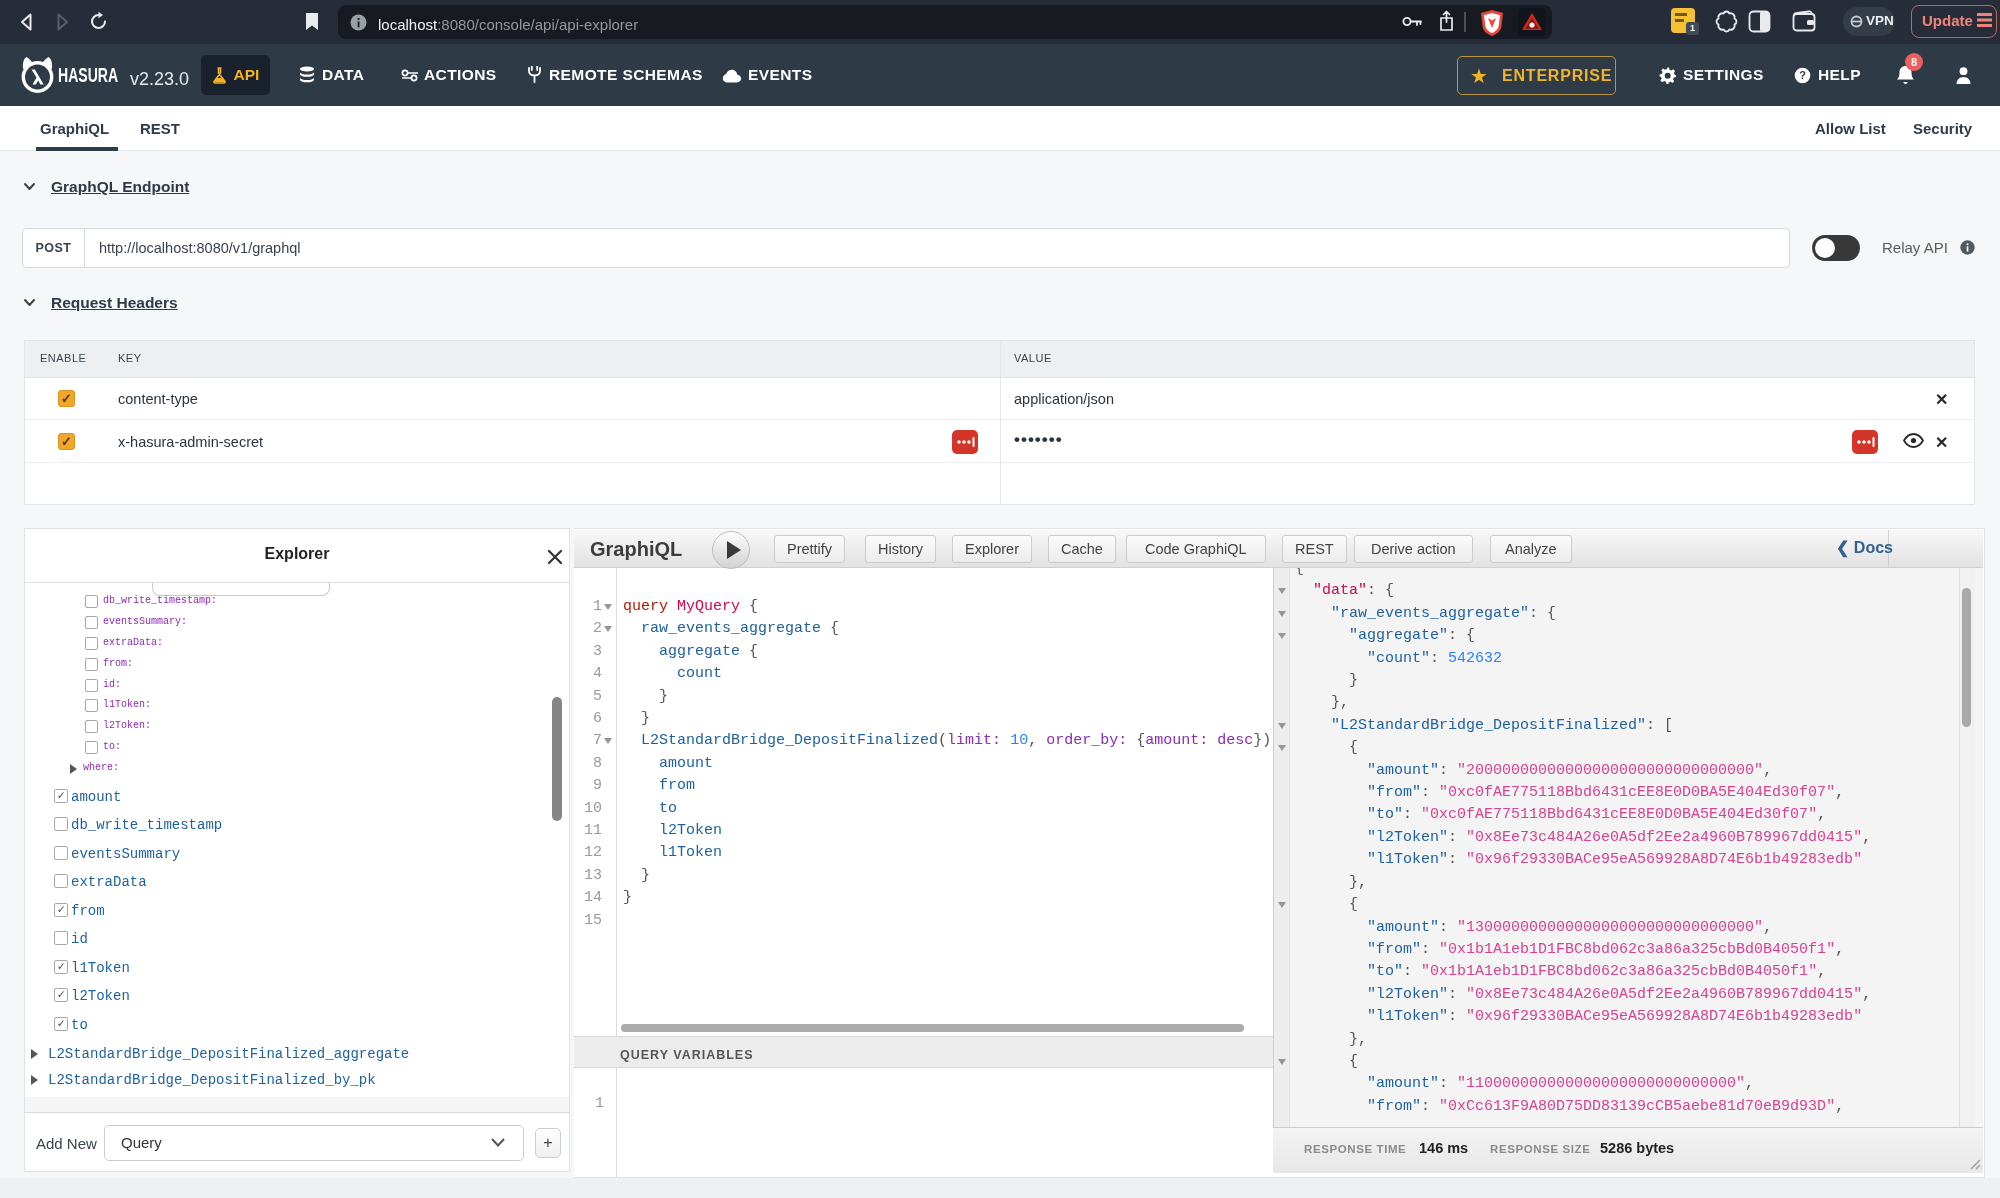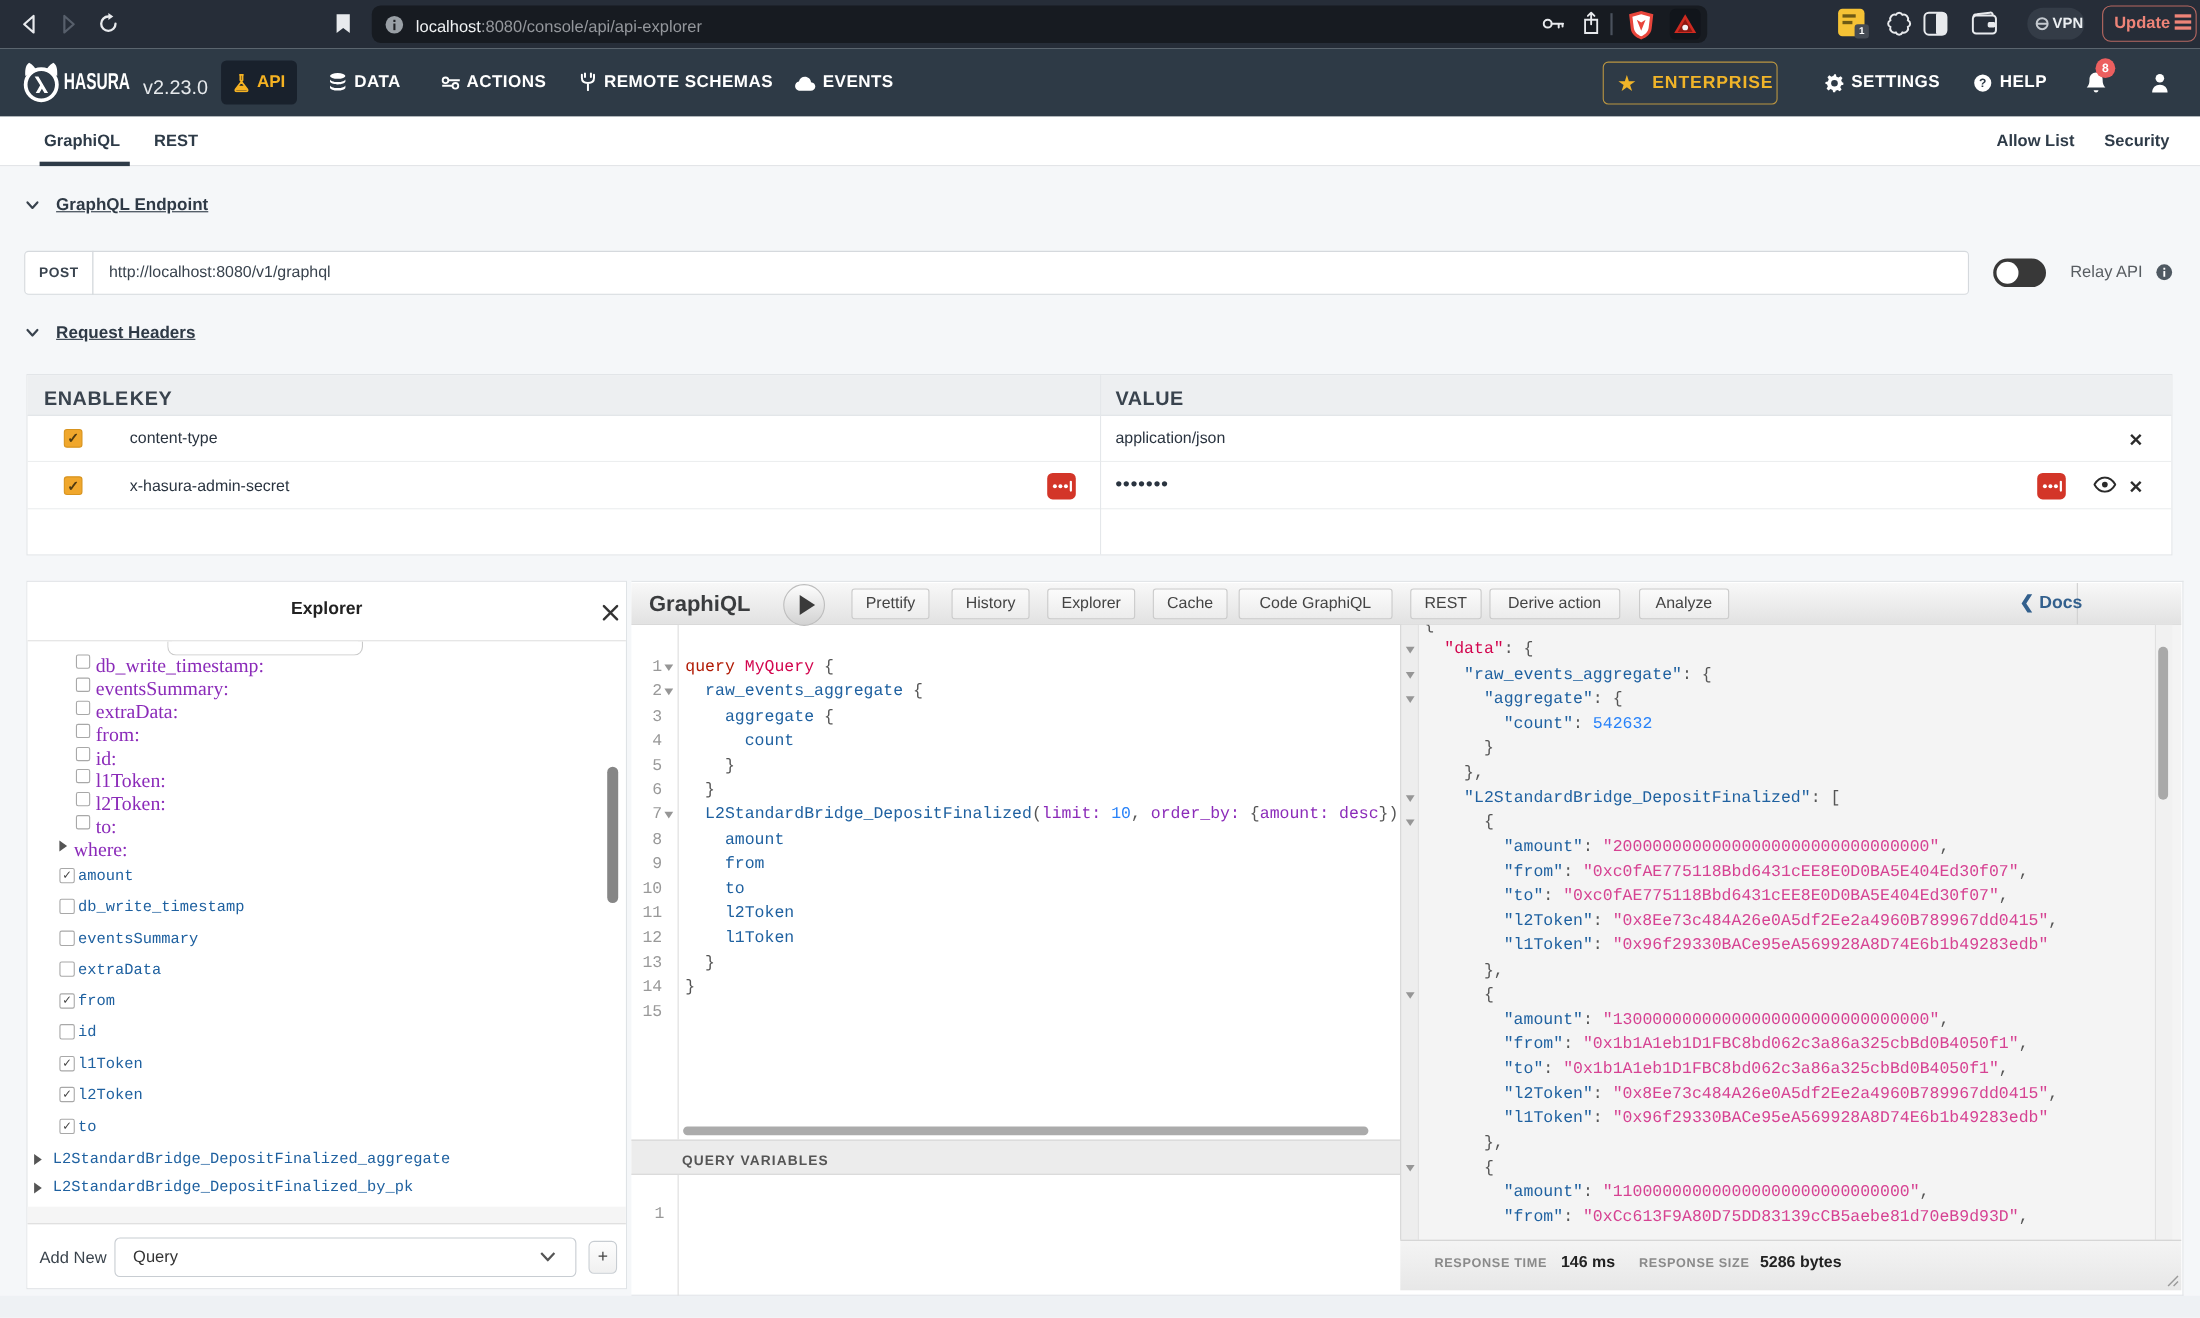--- a/index.html
+++ b/index.html
@@ -31,21 +31,21 @@
   #postbox { left:22px; top:228px; width:63px; height:40px; background:#fff; border:1px solid #d5d9dd; border-radius:4px 0 0 4px; display:flex; align-items:center; justify-content:center; font-size:12.5px; font-weight:bold; color:#39434e; letter-spacing:0.5px; }
   #urlinput { left:84px; top:228px; width:1706px; height:40px; background:#fff; border:1px solid #d5d9dd; border-radius:0 4px 4px 0; display:flex; align-items:center; padding-left:14px; font-size:14.5px; color:#39434e; }
   #toggle { left:1812px; top:235px; width:48px; height:26px; background:#383838; border-radius:13px; }
   #toggle .knob { position:absolute; left:3px; top:3px; width:20px; height:20px; background:#fff; border-radius:50%; }
 
   
   #htable { left:24px; top:340px; width:1951px; height:165px; background:#fff; border:1px solid #e2e5e8; }
   .trow { position:absolute; left:0; width:1949px; }
   .cellk { position:absolute; left:93px; font-size:14.5px; color:#2a3440; }
   .cellv { position:absolute; left:989px; font-size:14.5px; color:#2a3440; }
-  .thead { font-size:18px; font-weight:bold; color:#39434e; letter-spacing:0.5px; }
+  .thead { font-size:11px; font-weight:normal; color:#39434e; letter-spacing:0.5px; }
   .ckbox { position:absolute; left:33px; width:17px; height:17px; background:#f0a72c; border:1px solid #d8941f; border-radius:3px; color:#503b10; font-size:13px; font-weight:bold; text-align:center; line-height:15px; }
   .redic { position:absolute; width:26px; height:24px; background:#d33528; border-radius:5px; }
   .xicon { position:absolute; font-size:16px; font-weight:bold; color:#2b2b2b; }
 
   
   #explorer { left:24px; top:528px; width:546px; height:644px; background:#fff; border:1px solid #dfe3e6; }
   #gqlmain { left:574px; top:528px; width:1411px; height:650px; background:#fff; border:1px solid #dfe3e6; border-left:none; }
   #gqltoolbar { left:0px; top:1px; width:1409px; height:38px; background:linear-gradient(#f8f8f8,#e2e2e2); border-bottom:1px solid #d0d0d0; }
   .tbtn { position:absolute; top:5px; height:28px; padding:0 12px; background:linear-gradient(#fbfbfb,#ececec); border:1px solid #cbcbcb; border-radius:3px; font-size:14.5px; color:#444; display:flex; align-items:center; }
   .codeline { white-space:pre; }
@@ -53,21 +53,21 @@
   .tkw { color:#B11A04; } 
   .tdef { color:#D2054E; } 
   .tprop { color:#1F61A0; } 
   .tattr { color:#8B2BB9; } 
   .tnum { color:#2882F9; } 
   .tstr { color:#D64292; } 
 
   .foldarrow { position:absolute; width:0; height:0; border-left:4.5px solid transparent; border-right:4.5px solid transparent; border-top:6px solid #969696; }
   .rtri { position:absolute; width:0; height:0; border-top:5px solid transparent; border-bottom:5px solid transparent; border-left:7px solid #555; }
   .ecb { position:absolute; width:14px; height:14px; border:1.5px solid #a8a8a8; border-radius:2px; background:#fff; color:#444; font-size:12px; line-height:12px; text-align:center; font-weight:bold; }
-  .targ { position:absolute; left:0; width:540px; height:16px; font-family:Liberation Serif, serif; font-size:18px; }
+  .targ { position:absolute; left:16px; width:540px; height:16px; font-family:Liberation Mono, monospace; font-size:10px; }
   .targ .ecb { width:13px; height:13px; top:-1px; }
   .targ .tx { position:absolute; left:62px; top:0; color:#8B2BB9; }
   .tfld { position:absolute; left:0; width:540px; height:16px; font-family:"Liberation Mono",monospace; font-size:14px; }
   .tfld .tx { position:absolute; left:46px; top:0; color:#1F61A0; }
 </style>
 </head>
 <body>
 
 <div class="abs" id="browser">
 

